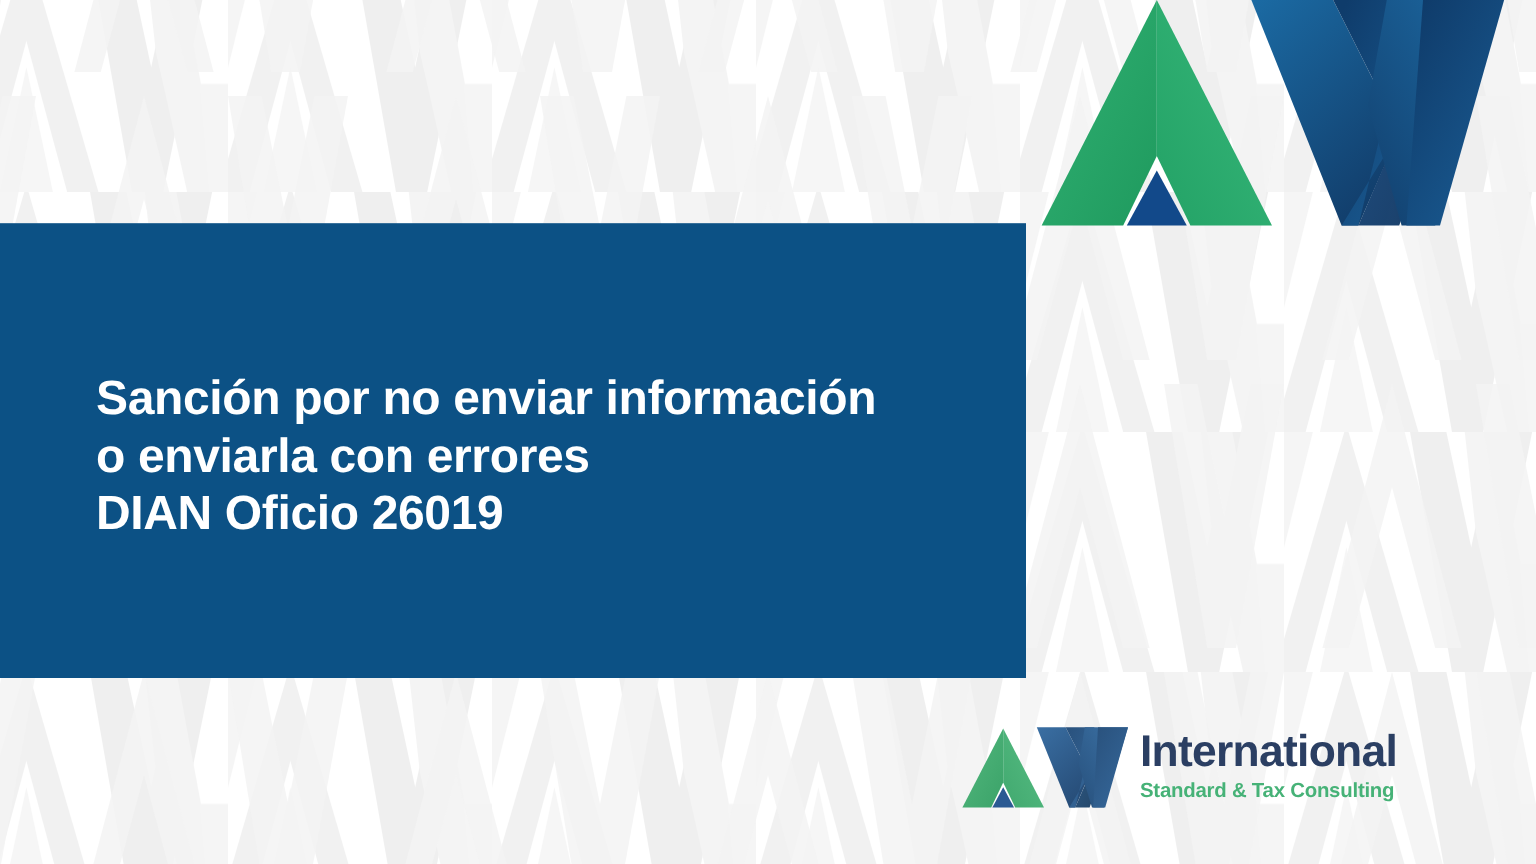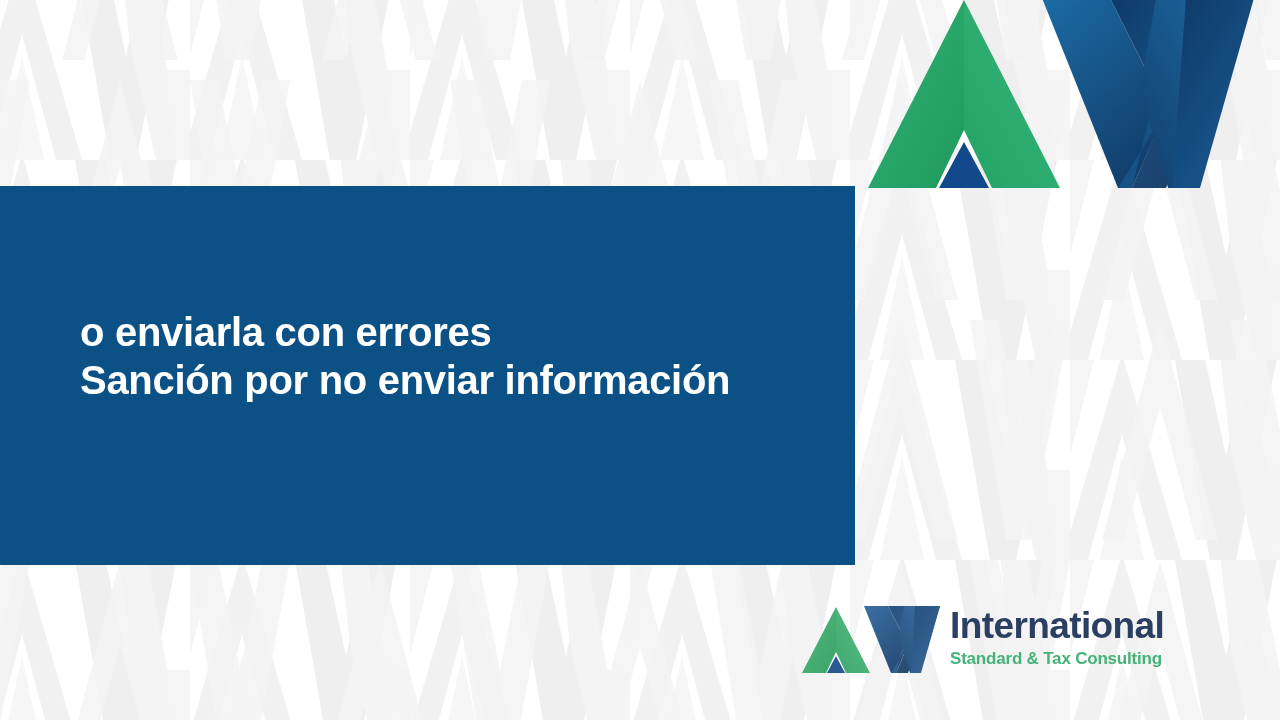--- a/index.html
+++ b/index.html
@@ -189,22 +189,23 @@
       <path d="M 300 6 L 368 6 L 396 6 L 340 196 L 312 196 L 284 96 Z" fill="url(#gBlue4)"></path>
 
       <path d="M 330 6 L 398 6 L 344 196 L 316 196 Z" fill="url(#gBlue2)"></path>
 
       <path d="M 176 -4 L 196 -4 L 120 200 L 100 200 Z" fill="#ffffff" opacity="0"></path>
     </svg>
   </div>
 
   <div id="title-panel">
     <div id="title-block">
+      <div class="title-line">Sanción por no enviar información</div>
       <div class="title-line">o enviarla con errores</div>
-      <div class="title-line">Sanción por no enviar información</div>
+      <div class="title-line">DIAN Oficio 26019</div>
     </div>
   </div>
 
   <div id="logo-footer">
     <div id="logo-footer-mark">
       <svg viewBox="0 0 146 72" xmlns="http://www.w3.org/2000/svg">
         <defs>
           <linearGradient id="fGreenA" x1="0" y1="0" x2="1" y2="1">
             <stop offset="0%" stop-color="#53b87e"></stop>
             <stop offset="100%" stop-color="#3ba369"></stop>

